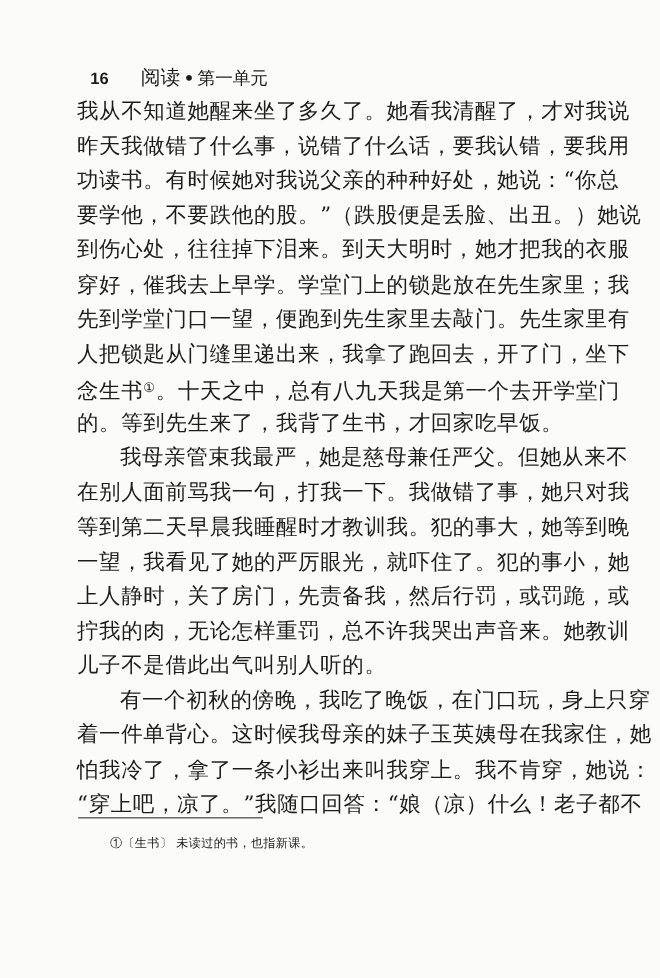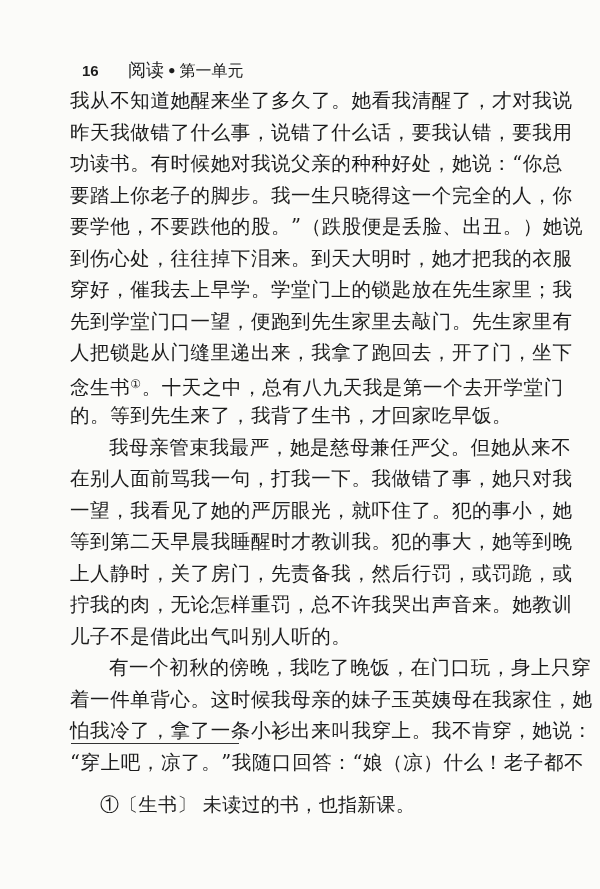--- a/index.html
+++ b/index.html
@@ -29,50 +29,49 @@
     height: 31.5px; line-height: 31.5px; font-size: 19.5px;
     white-space: nowrap; letter-spacing: 0.6px;
   }
   .line.indent { padding-left: 39px; }
   .sup { font-size: 12px; vertical-align: 6px; }
   .footnote-rule {
     position: absolute; left: 71px; top: 743px; width: 168px;
     border-top: 1px solid #333;
   }
   .footnote {
-    position: absolute; left: 100px; top: 792px; font-size: 19px;
+    position: absolute; left: 100px; top: 759px; font-size: 11px;
     letter-spacing: 0.3px;
   }
 </style>
 </head>
 <body>
 
 <div class="page-header">
   <span class="page-number">16</span>
   <span class="section-title">阅读</span>
   <span class="section-dot">•</span>
   <span class="unit-title">第一单元</span>
 </div>
 
 <div class="body-text">
   <div class="line">我从不知道她醒来坐了多久了。她看我清醒了，才对我说</div>
   <div class="line">昨天我做错了什么事，说错了什么话，要我认错，要我用</div>
   <div class="line">功读书。有时候她对我说父亲的种种好处，她说：“你总</div>
-  <div class="line">要踏上你老子的脚步。我一生只晓得这一个完全的人，你</div>
   <div class="line">要学他，不要跌他的股。”（跌股便是丢脸、出丑。）她说</div>
   <div class="line">到伤心处，往往掉下泪来。到天大明时，她才把我的衣服</div>
   <div class="line">穿好，催我去上早学。学堂门上的锁匙放在先生家里；我</div>
   <div class="line">先到学堂门口一望，便跑到先生家里去敲门。先生家里有</div>
   <div class="line">人把锁匙从门缝里递出来，我拿了跑回去，开了门，坐下</div>
   <div class="line"><span>念生书</span><span class="sup">①</span><span>。十天之中，总有八九天我是第一个去开学堂门</span></div>
   <div class="line">的。等到先生来了，我背了生书，才回家吃早饭。</div>
   <div class="line indent">我母亲管束我最严，她是慈母兼任严父。但她从来不</div>
   <div class="line">在别人面前骂我一句，打我一下。我做错了事，她只对我</div>
+  <div class="line">等到第二天早晨我睡醒时才教训我。犯的事大，她等到晚</div>
   <div class="line">一望，我看见了她的严厉眼光，就吓住了。犯的事小，她</div>
-  <div class="line">等到第二天早晨我睡醒时才教训我。犯的事大，她等到晚</div>
   <div class="line">上人静时，关了房门，先责备我，然后行罚，或罚跪，或</div>
   <div class="line">拧我的肉，无论怎样重罚，总不许我哭出声音来。她教训</div>
   <div class="line">儿子不是借此出气叫别人听的。</div>
   <div class="line indent">有一个初秋的傍晚，我吃了晚饭，在门口玩，身上只穿</div>
   <div class="line">着一件单背心。这时候我母亲的妹子玉英姨母在我家住，她</div>
   <div class="line">怕我冷了，拿了一条小衫出来叫我穿上。我不肯穿，她说：</div>
   <div class="line">“穿上吧，凉了。”我随口回答：“娘（凉）什么！老子都不</div>
 </div>
 
 <div class="footnote-rule"></div>

